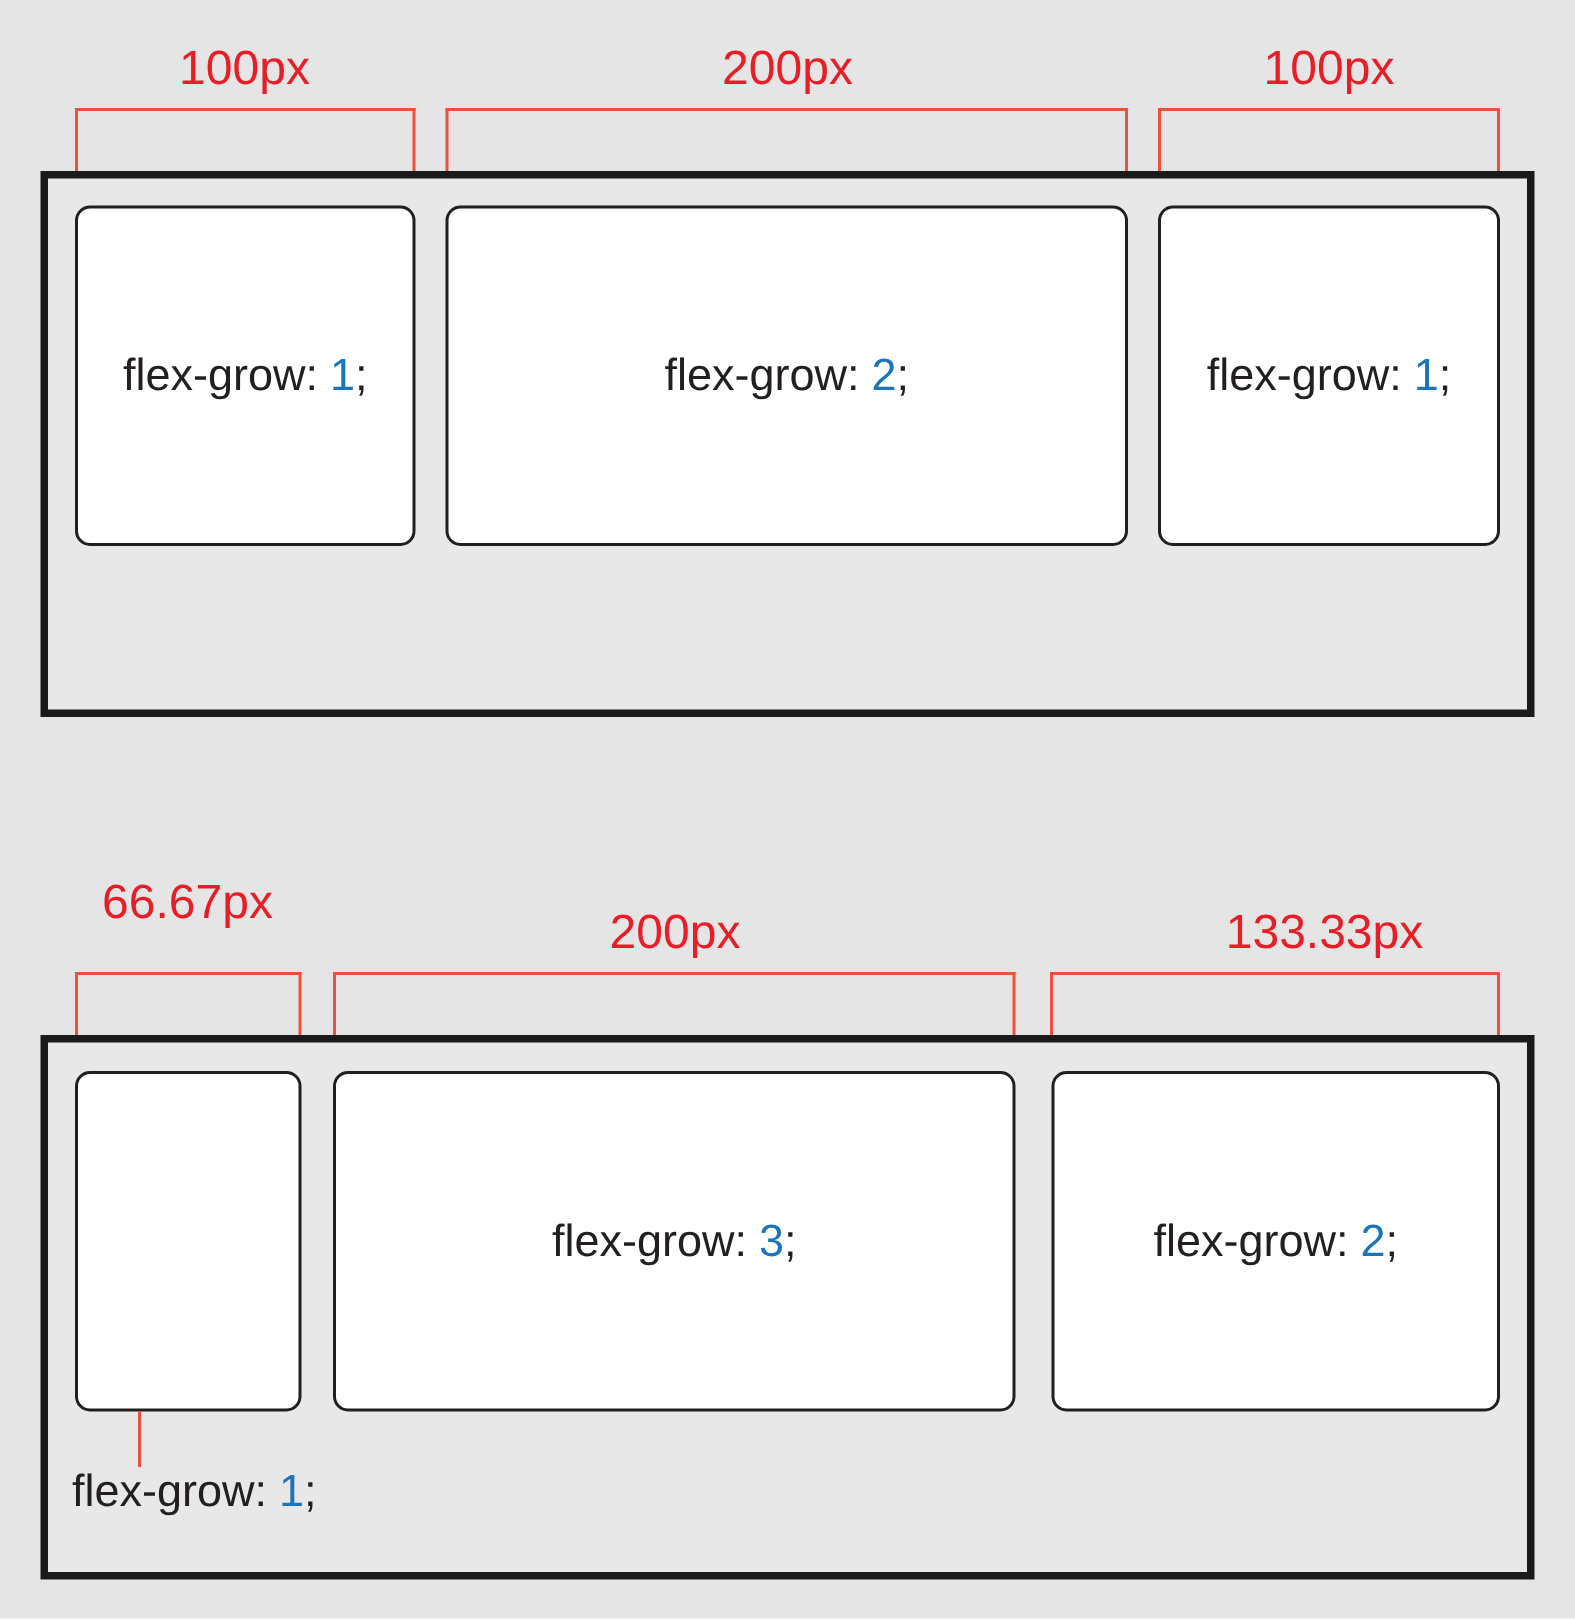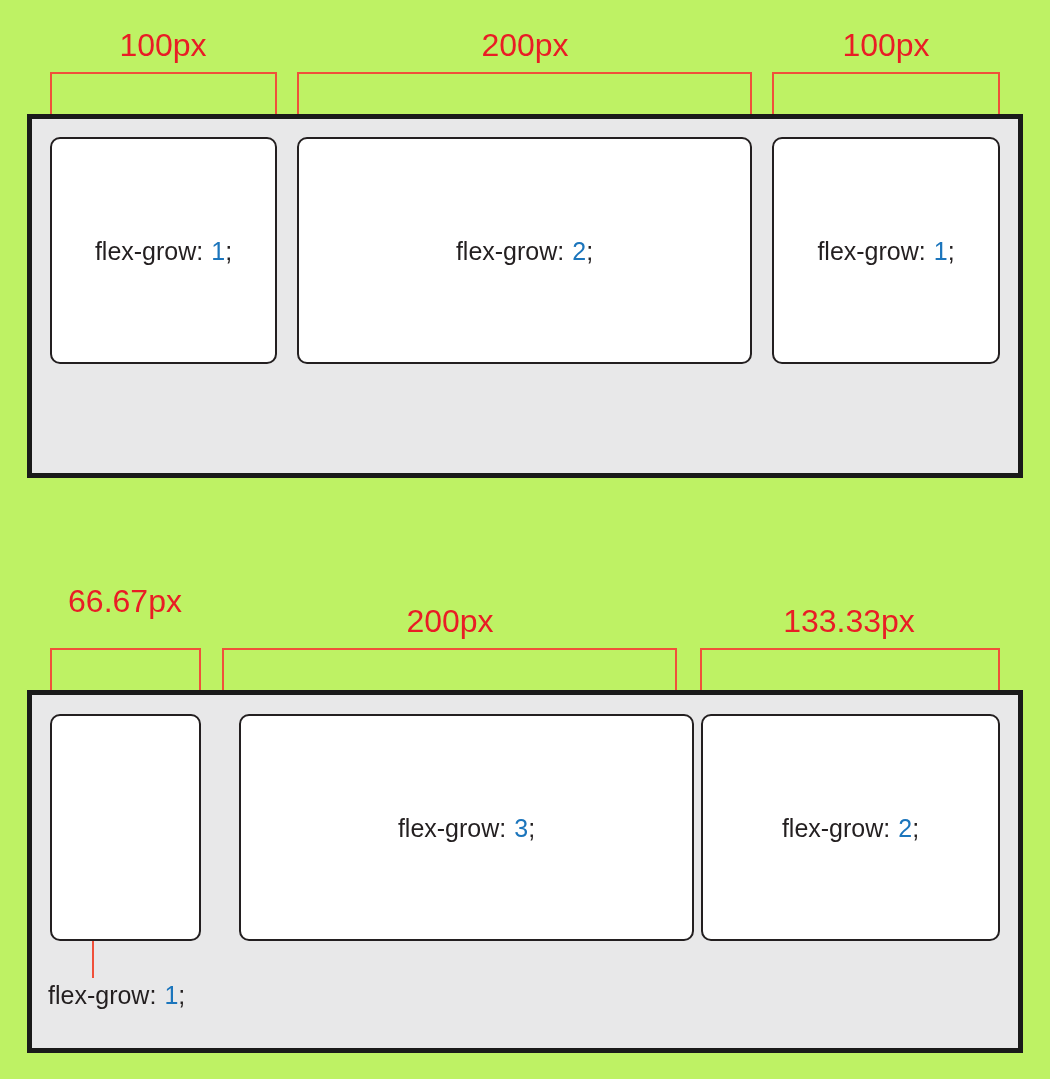--- a/index.html
+++ b/index.html
@@ -10,21 +10,21 @@
     --container-bg: #e8e8e9;
     --container-border: #1a1a1a;
   }
   * { margin: 0; padding: 0; box-sizing: border-box; }
   html, body { background: #ffffff; }
   body { font-family: "Liberation Sans", sans-serif; }
   .canvas {
     position: relative;
     width: 1050px;
     height: 1079px;
-    background: #bef264;
+    background: #e5e5e5;
     overflow: hidden;
   }
   
   .mlabel {
     position: absolute;
     transform: translateX(-50%);
     font-size: 32px;
     line-height: 34px;
     color: var(--red-text);
     white-space: nowrap;
@@ -47,21 +47,21 @@
     position: absolute;
     background: #ffffff;
     border: 2.5px solid var(--ink);
     border-radius: 10px;
     display: flex;
     align-items: center;
     justify-content: center;
   }
   
   .code {
-    font-size: 25px;
+    font-size: 30px;
     line-height: 36px;
     color: var(--ink);
     white-space: nowrap;
   }
   .code .num { color: var(--blue); margin-left: 8px; }
   
   .callout-line {
     position: absolute;
     width: 2px;
     background: var(--red-line);
@@ -98,33 +98,33 @@
     <div class="flex-item" style="left:772px; top:137px; width:228px; height:227px;">
       <span class="code"><span>flex-grow:</span><span class="num">1</span><span>;</span></span>
     </div>
 
   </section>
 
   <section>
 
     <span class="mlabel" style="left:125px; top:584px;">66.67px</span>
     <span class="mlabel" style="left:450px; top:604px;">200px</span>
-    <span class="mlabel" style="left:849px; top:604px;">133.33px</span>
+    <span class="mlabel" style="left:883px; top:604px;">133.33px</span>
 
     <div class="bracket" style="left:50px; top:648px; width:151px; height:64px;"></div>
     <div class="bracket" style="left:222px; top:648px; width:455px; height:64px;"></div>
     <div class="bracket" style="left:700px; top:648px; width:300px; height:64px;"></div>
 
     <div class="flex-container" style="left:27px; top:690px; width:996px; height:363px;"></div>
 
     <div class="flex-item" style="left:50px; top:714px; width:151px; height:227px;">
       <span class="code"><span></span><span></span><span></span></span>
     </div>
 
-    <div class="flex-item" style="left:222px; top:714px; width:455px; height:227px;margin-left:17px;">
+    <div class="flex-item" style="left:222px; top:714px; width:455px; height:227px;">
       <span class="code"><span>flex-grow:</span><span class="num">3</span><span>;</span></span>
     </div>
 
     <div class="flex-item" style="left:701px; top:714px; width:299px; height:227px;">
       <span class="code"><span>flex-grow:</span><span class="num">2</span><span>;</span></span>
     </div>
 
     <div class="callout-line" style="left:92px; top:941px; height:37px;"></div>
 
     <div class="callout-text" style="left:48px; top:977px;">

